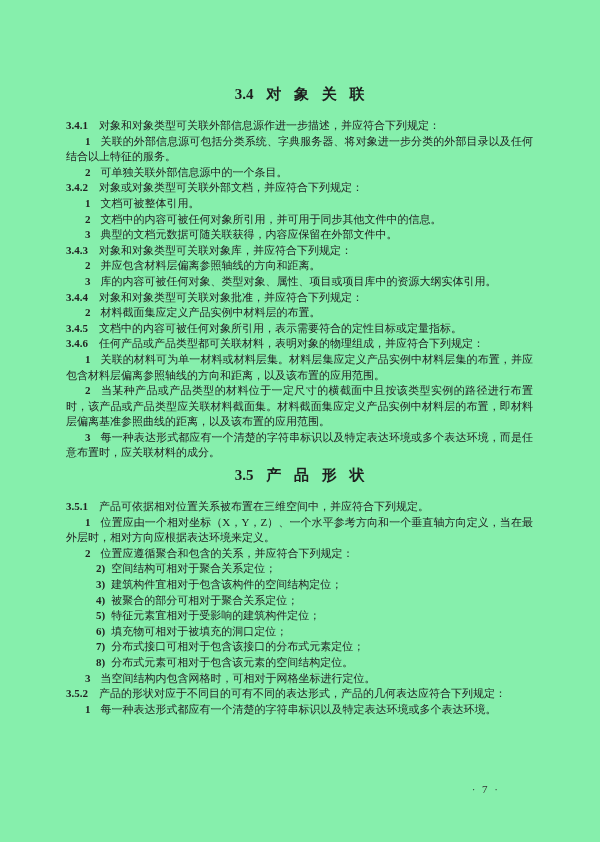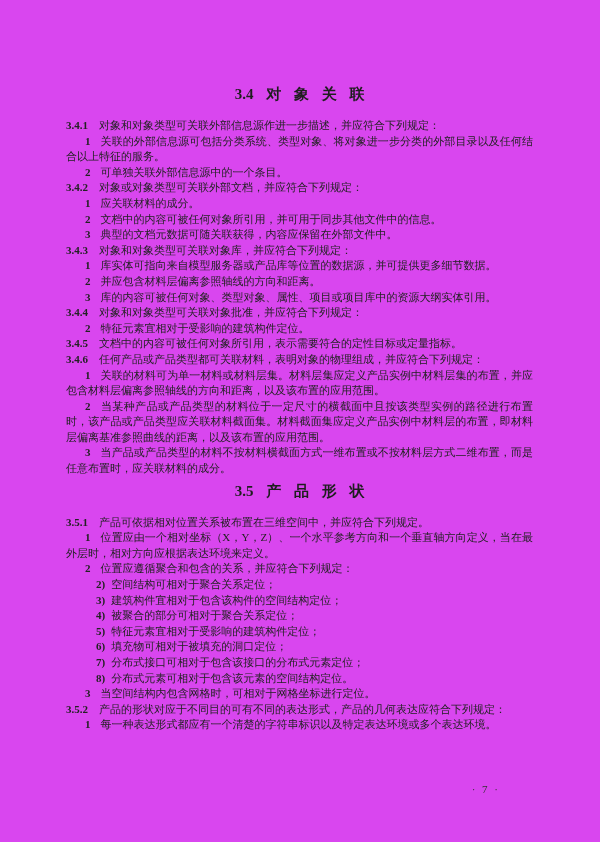--- a/index.html
+++ b/index.html
@@ -1,20 +1,20 @@
 <!DOCTYPE html>
 <html><head>
 <meta charset="utf-8">
 <style>
   html, body { margin: 0; padding: 0; background: #ffffff; }
   .page {
     position: relative;
     width: 600px;
     height: 842px;
-    background: #d946ef;
+    background: #86efac;
     font-family: "Liberation Serif", serif;
     color: #222222;
     overflow: hidden;
   }
   .content {
     position: absolute;
     left: 66px;
     top: 84px;
     width: 467px;
   }
@@ -52,37 +52,36 @@
   }
 </style>
 </head>
 <body>
 
 <div class="page">
   <div class="content" id="content">
       <div class="section">
         <div class="section-heading">3.4 对 象 关 联</div>
         <p class="clause"><span class="num">3.4.1</span><span>对象和对象类型可关联外部信息源作进一步描述，并应符合下列规定：</span></p>
-        <p class="item"><span class="num">1</span><span>关联的外部信息源可包括分类系统、类型对象、将对象进一步分类的外部目录以及任何结合以上特征的服务。</span></p>
+        <p class="item"><span class="num">1</span><span>关联的外部信息源可包括分类系统、字典服务器、将对象进一步分类的外部目录以及任何结合以上特征的服务。</span></p>
         <p class="item"><span class="num">2</span><span>可单独关联外部信息源中的一个条目。</span></p>
         <p class="clause"><span class="num">3.4.2</span><span>对象或对象类型可关联外部文档，并应符合下列规定：</span></p>
-        <p class="item"><span class="num">1</span><span>应关联材料的成分。</span></p>
+        <p class="item"><span class="num">1</span><span>文档可被整体引用。</span></p>
         <p class="item"><span class="num">2</span><span>文档中的内容可被任何对象所引用，并可用于同步其他文件中的信息。</span></p>
         <p class="item"><span class="num">3</span><span>典型的文档元数据可随关联获得，内容应保留在外部文件中。</span></p>
         <p class="clause"><span class="num">3.4.3</span><span>对象和对象类型可关联对象库，并应符合下列规定：</span></p>
-        <p class="item"><span class="num">1</span><span>库实体可指向来自模型服务器或产品库等位置的数据源，并可提供更多细节数据。</span></p>
         <p class="item"><span class="num">2</span><span>并应包含材料层偏离参照轴线的方向和距离。</span></p>
         <p class="item"><span class="num">3</span><span>库的内容可被任何对象、类型对象、属性、项目或项目库中的资源大纲实体引用。</span></p>
         <p class="clause"><span class="num">3.4.4</span><span>对象和对象类型可关联对象批准，并应符合下列规定：</span></p>
-        <p class="item"><span class="num">2</span><span>特征元素宜相对于受影响的建筑构件定位。</span></p>
+        <p class="item"><span class="num">2</span><span>材料截面集应定义产品实例中材料层的布置。</span></p>
         <p class="clause"><span class="num">3.4.5</span><span>文档中的内容可被任何对象所引用，表示需要符合的定性目标或定量指标。</span></p>
         <p class="clause"><span class="num">3.4.6</span><span>任何产品或产品类型都可关联材料，表明对象的物理组成，并应符合下列规定：</span></p>
         <p class="item"><span class="num">1</span><span>关联的材料可为单一材料或材料层集。材料层集应定义产品实例中材料层集的布置，并应包含材料层偏离参照轴线的方向和距离，以及该布置的应用范围。</span></p>
         <p class="item"><span class="num">2</span><span>当某种产品或产品类型的材料位于一定尺寸的横截面中且按该类型实例的路径进行布置时，该产品或产品类型应关联材料截面集。材料截面集应定义产品实例中材料层的布置，即材料层偏离基准参照曲线的距离，以及该布置的应用范围。</span></p>
-        <p class="item"><span class="num">3</span><span>当产品或产品类型的材料不按材料横截面方式一维布置或不按材料层方式二维布置，而是任意布置时，应关联材料的成分。</span></p>
+        <p class="item"><span class="num">3</span><span>每一种表达形式都应有一个清楚的字符串标识以及特定表达环境或多个表达环境，而是任意布置时，应关联材料的成分。</span></p>
       </div>
       <div class="section">
         <div class="section-heading">3.5 产 品 形 状</div>
         <p class="clause"><span class="num">3.5.1</span><span>产品可依据相对位置关系被布置在三维空间中，并应符合下列规定。</span></p>
         <p class="item"><span class="num">1</span><span>位置应由一个相对坐标（X，Y，Z）、一个水平参考方向和一个垂直轴方向定义，当在最外层时，相对方向应根据表达环境来定义。</span></p>
         <p class="item"><span class="num">2</span><span>位置应遵循聚合和包含的关系，并应符合下列规定：</span></p>
         <p class="subitem"><span class="num">2)</span><span>空间结构可相对于聚合关系定位；</span></p>
         <p class="subitem"><span class="num">3)</span><span>建筑构件宜相对于包含该构件的空间结构定位；</span></p>
         <p class="subitem"><span class="num">4)</span><span>被聚合的部分可相对于聚合关系定位；</span></p>
         <p class="subitem"><span class="num">5)</span><span>特征元素宜相对于受影响的建筑构件定位；</span></p>

